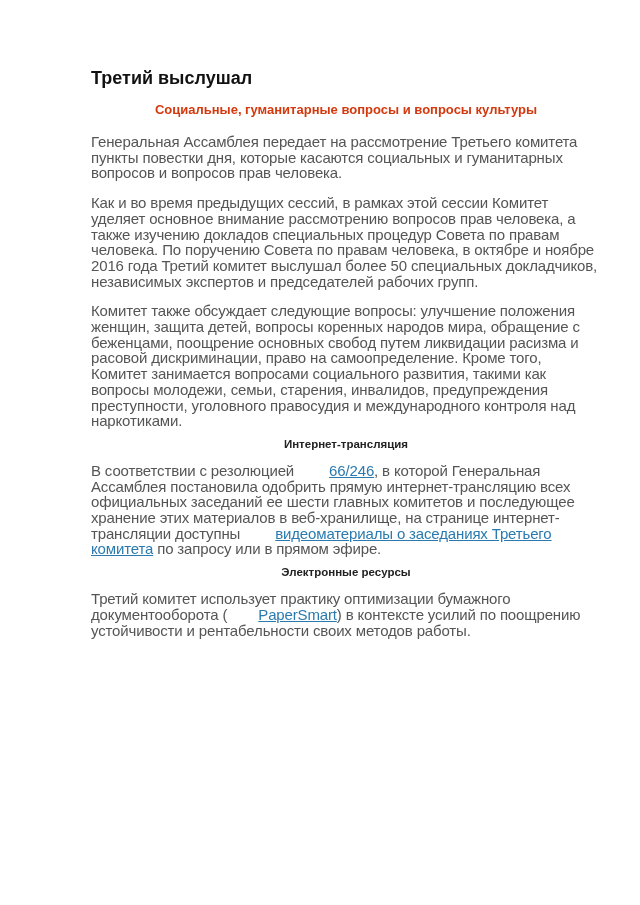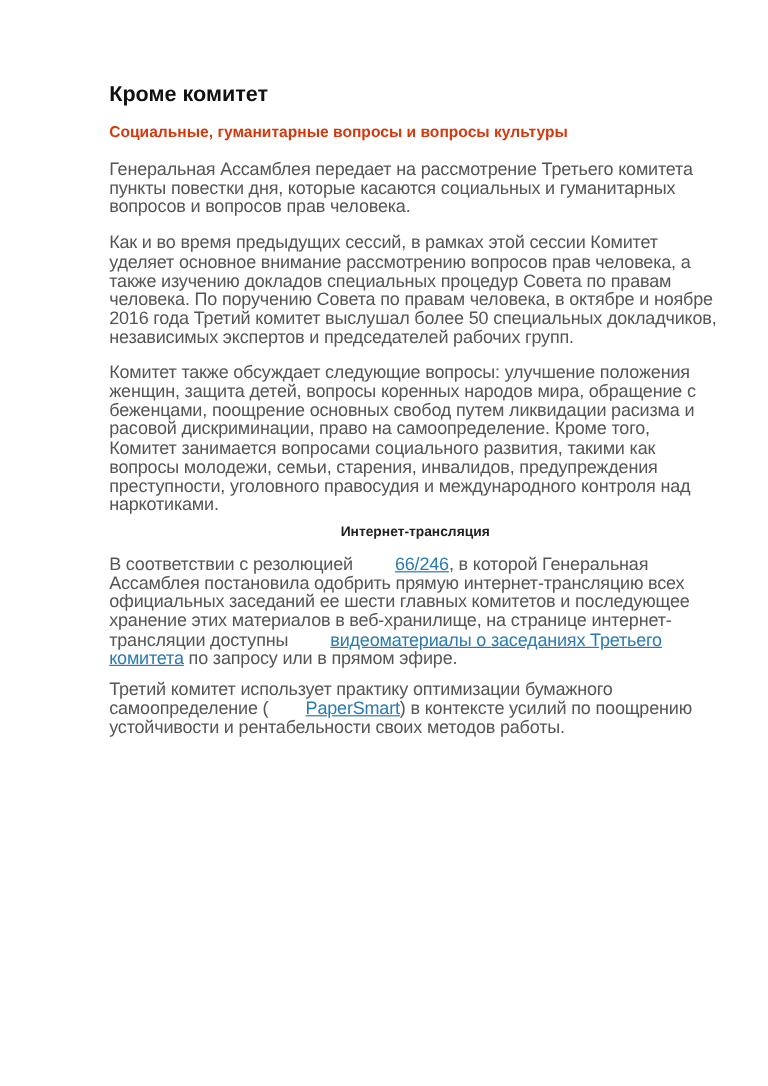--- a/index.html
+++ b/index.html
@@ -8,40 +8,41 @@
     position: absolute; left: 91px; top: 66px; width: 510px;
     font-family: "Liberation Sans", sans-serif; color: #555555;
   }
   .title {
     font-family: "Liberation Sans", sans-serif;
     font-size: 18px; font-weight: bold; color: #111111;
     margin: 0; line-height: 24px;
   }
   .subtitle {
     font-size: 13px; font-weight: bold; color: #d4380d;
-    margin: 10px 0 0 0; line-height: 20px;
+    margin: 10px 0 0 0; line-height: 20px; text-align: center;
   }
   .para {
     font-size: 15px; line-height: 15.7px; color: #555555;
     margin: 14px 0 0 0; letter-spacing: -0.15px;
   }
   .section-h {
     font-size: 11.5px; font-weight: bold; color: #222222;
     margin: 6px 0 0 0; line-height: 18px; text-align: center;
   }
   a.link { color: #2a7ab0; text-decoration: underline; padding-left: 31px; }
 </style>
 </head>
 <body>
 
 <div class="page">
-  <h1 class="title">Кроме комитет</h1>
+  <h1 class="title">Третий выслушал</h1>
   <h2 class="subtitle">Социальные, гуманитарные вопросы и вопросы культуры</h2>
 
   <p class="para" style="margin-top:14px">Генеральная Ассамблея передает на рассмотрение Третьего комитета пункты повестки дня, которые касаются социальных и гуманитарных вопросов и вопросов прав человека.</p>
   <p class="para">Как и во время предыдущих сессий, в рамках этой сессии Комитет уделяет основное внимание рассмотрению вопросов прав человека, а также изучению докладов специальных процедур Совета по правам человека. По поручению Совета по правам человека, в октябре и ноябре 2016 года Третий комитет выслушал более 50 специальных докладчиков, независимых экспертов и председателей рабочих групп.</p>
   <p class="para">Комитет также обсуждает следующие вопросы: улучшение положения женщин, защита детей, вопросы коренных народов мира, обращение с беженцами, поощрение основных свобод путем ликвидации расизма и расовой дискриминации, право на самоопределение. Кроме того, Комитет занимается вопросами социального развития, такими как вопросы молодежи, семьи, старения, инвалидов, предупреждения преступности, уголовного правосудия и международного контроля над наркотиками.</p>
 
   <h3 class="section-h">Интернет-трансляция</h3>
   <p class="para" style="margin-top:10px"><span>В соответствии с резолюцией </span><a class="link" href="#">66/246</a><span>, в которой Генеральная Ассамблея постановила одобрить прямую интернет-трансляцию всех официальных заседаний ее шести главных комитетов и последующее хранение этих материалов в веб-хранилище, на странице интернет-трансляции доступны </span><a class="link" href="#">видеоматериалы о заседаниях Третьего комитета</a><span> по запросу или в прямом эфире.</span></p>
 
-  <p class="para" style="margin-top:10px"><span>Третий комитет использует практику оптимизации бумажного самоопределение (</span><a class="link" href="#">PaperSmart</a><span>) в контексте усилий по поощрению устойчивости и рентабельности своих методов работы.</span></p>
+  <h3 class="section-h">Электронные ресурсы</h3>
+  <p class="para" style="margin-top:10px"><span>Третий комитет использует практику оптимизации бумажного документооборота (</span><a class="link" href="#">PaperSmart</a><span>) в контексте усилий по поощрению устойчивости и рентабельности своих методов работы.</span></p>
 </div>
 
 </body></html>

